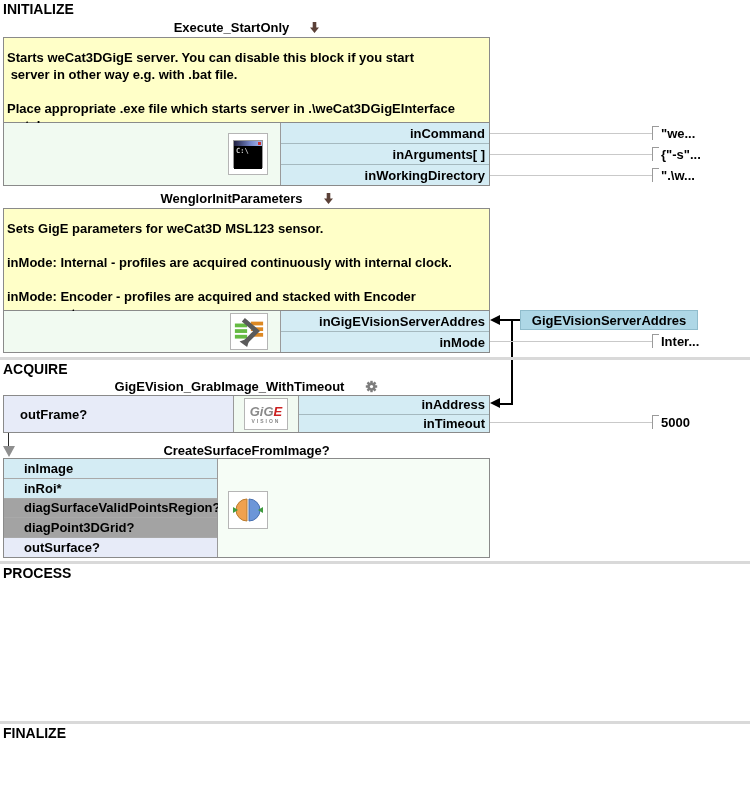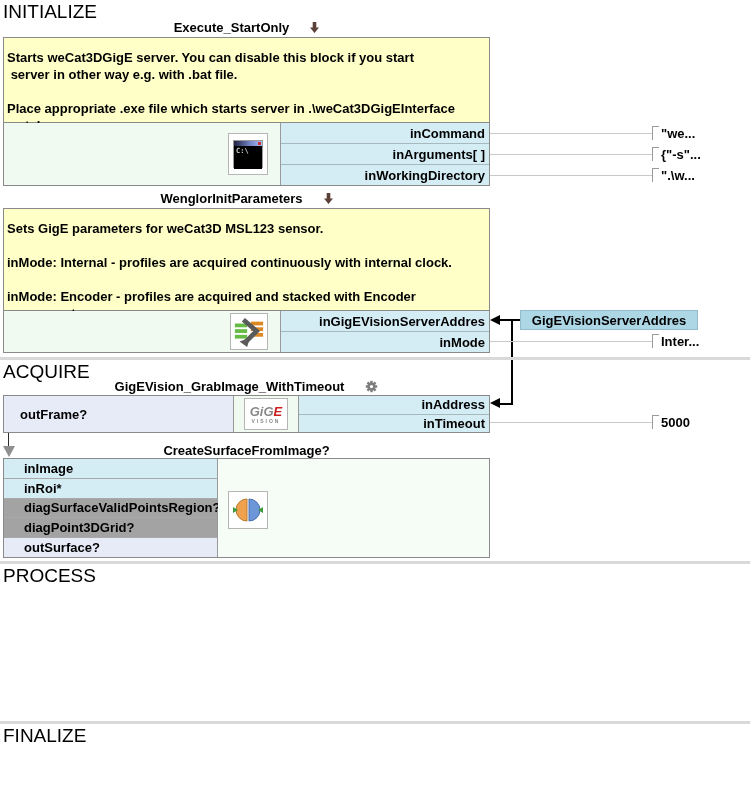--- a/index.html
+++ b/index.html
@@ -1,21 +1,21 @@
 <!DOCTYPE html>
 <html><head>
 <meta charset="utf-8">
 <style>
   html,body{margin:0;padding:0;background:#fff;}
   .canvas{
     position:relative;width:750px;height:788px;background:#ffffff;
     font-family:"Liberation Sans",sans-serif;font-weight:bold;font-size:13px;color:#000;
     overflow:hidden;
   }
-  .section-label{position:absolute;left:3px;font-size:19px;font-weight:normal;white-space:nowrap;}
+  .section-label{position:absolute;left:3px;font-size:14px;font-weight:bold;white-space:nowrap;}
   .divider{position:absolute;left:0;width:750px;height:3px;background:#d9d9d9;}
 
   .block-title{
     position:absolute;left:3px;width:487px;height:16px;
     display:flex;align-items:center;justify-content:center;gap:21px;
     font-weight:bold;white-space:nowrap;
   }
   .block{
     position:absolute;left:3px;width:487px;border:1px solid #8a8a8a;
     box-sizing:border-box;display:flex;flex-direction:column;background:#f1faf1;

